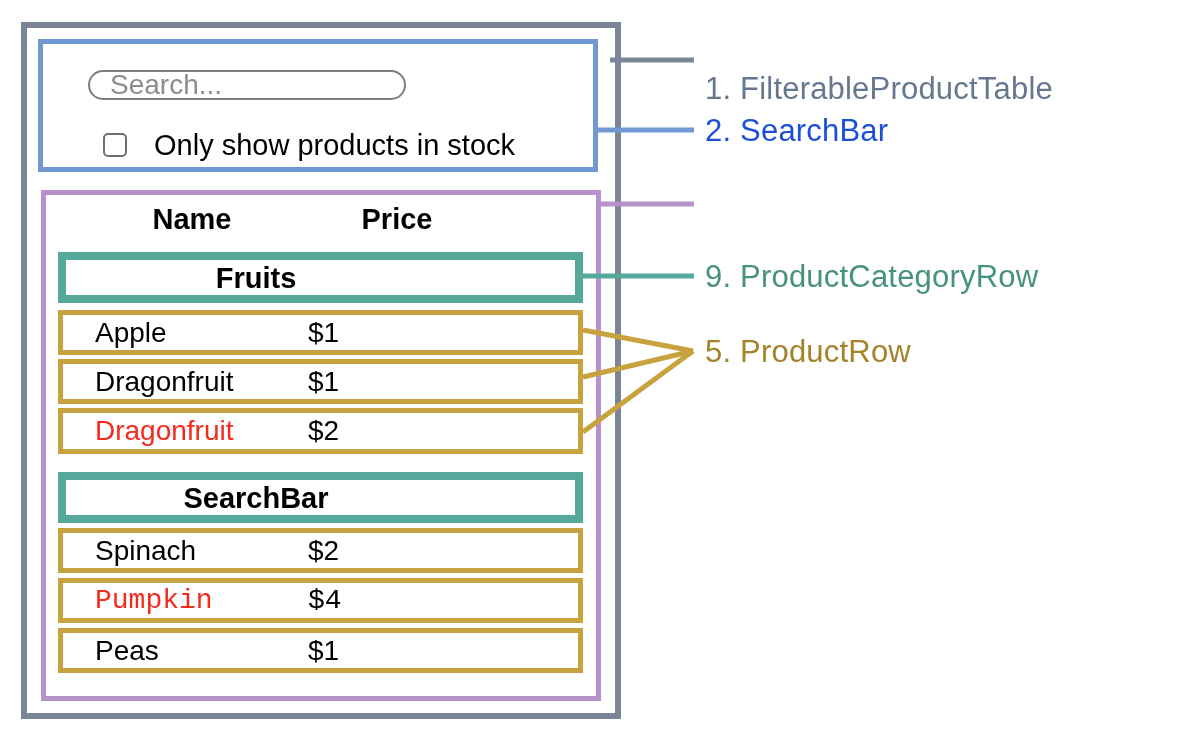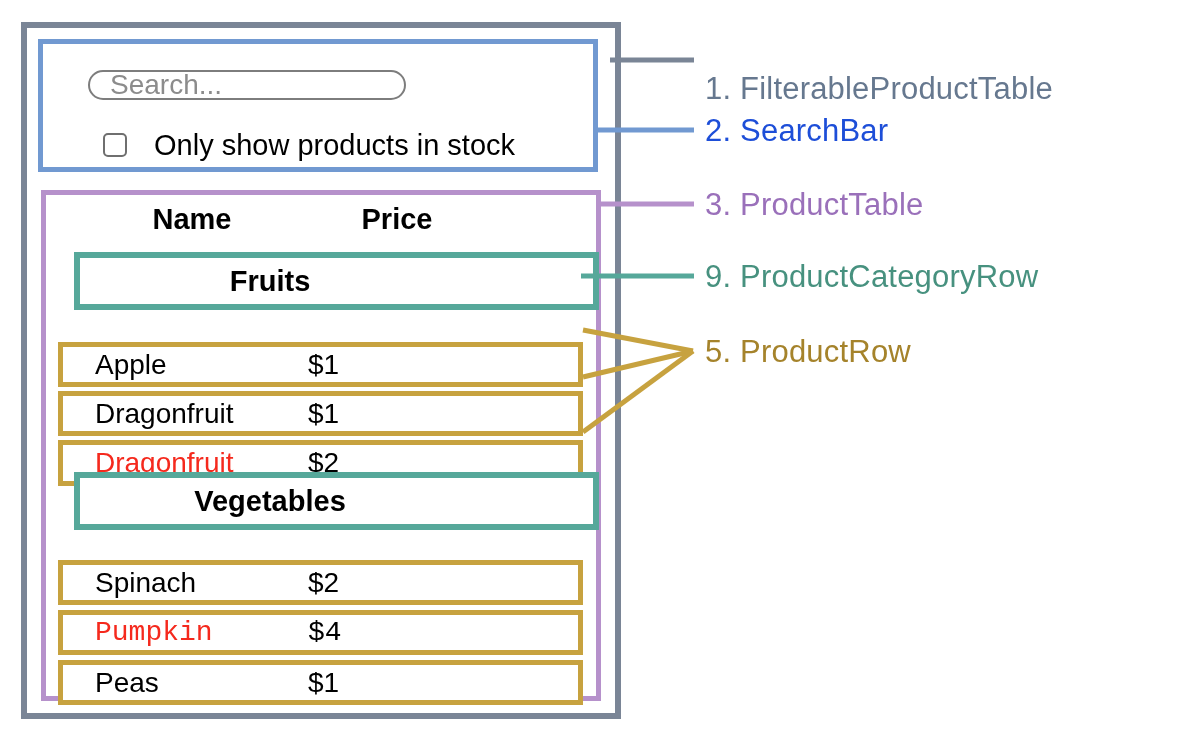--- a/index.html
+++ b/index.html
@@ -46,22 +46,22 @@
   
   .col-header {
     top: 203px; transform: translateX(-50%);
     font-size: 29px; font-weight: bold; color: #000; white-space: nowrap;
   }
   .header-name  { left: 192px; }
   .header-price { left: 362px; margin-left: 35px; }
 
   
   .row { left: 58px; width: 525px; display: flex; align-items: center; background: #fff; }
-  .category-row { border: 6px solid #fca5a5; height: 58px; margin-left: 16px; }
-  .product-row  { border: 5px solid #c7a23f; height: 45px; margin-top: 32px; }
+  .category-row { border: 8px solid #fca5a5; height: 51px; }
+  .product-row  { border: 5px solid #c7a23f; height: 45px; }
   .cat-label {
     position: absolute; left: 190px; top: 50%;
     transform: translate(-50%, -50%);
     font-size: 29px; font-weight: bold; color: #000; white-space: nowrap;
   }
   .prod-name  { position: absolute; left: 32px;  font-size: 28px; color: #000; white-space: nowrap; }
   .prod-price { position: absolute; left: 245px; font-size: 28px; color: #000; white-space: nowrap; }
 
   .row-fruits        { top: 252px; }
   .row-apple         { top: 310px; }
@@ -120,21 +120,21 @@
     <span class="prod-name">Dragonfruit</span>
     <span class="prod-price">$1</span>
   </div>
 
   <div class="abs row product-row row-passionfruit" style="border-color: rgb(199, 162, 63);">
     <span class="prod-name" style="color: rgb(245, 41, 29);">Dragonfruit</span>
     <span class="prod-price">$2</span>
   </div>
 
   <div class="abs row category-row row-vegetables" style="border-color: rgb(86, 168, 154);">
-    <span class="cat-label">Vegetables</span>
+    <span class="cat-label">SearchBar</span>
   </div>
 
   <div class="abs row product-row row-spinach" style="border-color: rgb(199, 162, 63);">
     <span class="prod-name">Spinach</span>
     <span class="prod-price">$2</span>
   </div>
 
   <div class="abs row product-row row-pumpkin" style="border-color: rgb(199, 162, 63);">
     <span class="prod-name" style="color: rgb(245, 41, 29);">Pumpkin</span>
     <span class="prod-price">$4</span>
@@ -150,17 +150,16 @@
     <line x1="596" y1="130" x2="694" y2="130" stroke-width="5" stroke="#7199d1"></line>
     <line x1="599" y1="204" x2="694" y2="204" stroke-width="5" stroke="#b691cb"></line>
     <line x1="581" y1="276" x2="694" y2="276" stroke-width="5" stroke="#56a89a"></line>
     <line x1="583" y1="330" x2="693" y2="351" stroke-width="5" stroke="#c7a23f"></line>
     <line x1="583" y1="377" x2="693" y2="351" stroke-width="5" stroke="#c7a23f"></line>
     <line x1="583" y1="432" x2="693" y2="351" stroke-width="5" stroke="#c7a23f"></line>
   </svg>
 
   <div class="abs legend-item legend-1" style="color: rgb(102, 120, 143);">1. FilterableProductTable</div>
   <div class="abs legend-item legend-2" style="color: #1d4ed8;">2. SearchBar</div>
-  <div class="abs legend-item legend-3" style="color: rgb(154, 112, 186);">3. ProductTable</div>
   <div class="abs legend-item legend-4" style="color: rgb(71, 145, 127);">9. ProductCategoryRow</div>
   <div class="abs legend-item legend-5" style="color: rgb(165, 131, 43);">5. ProductRow</div>
 
 </div>
 
 </body></html>

